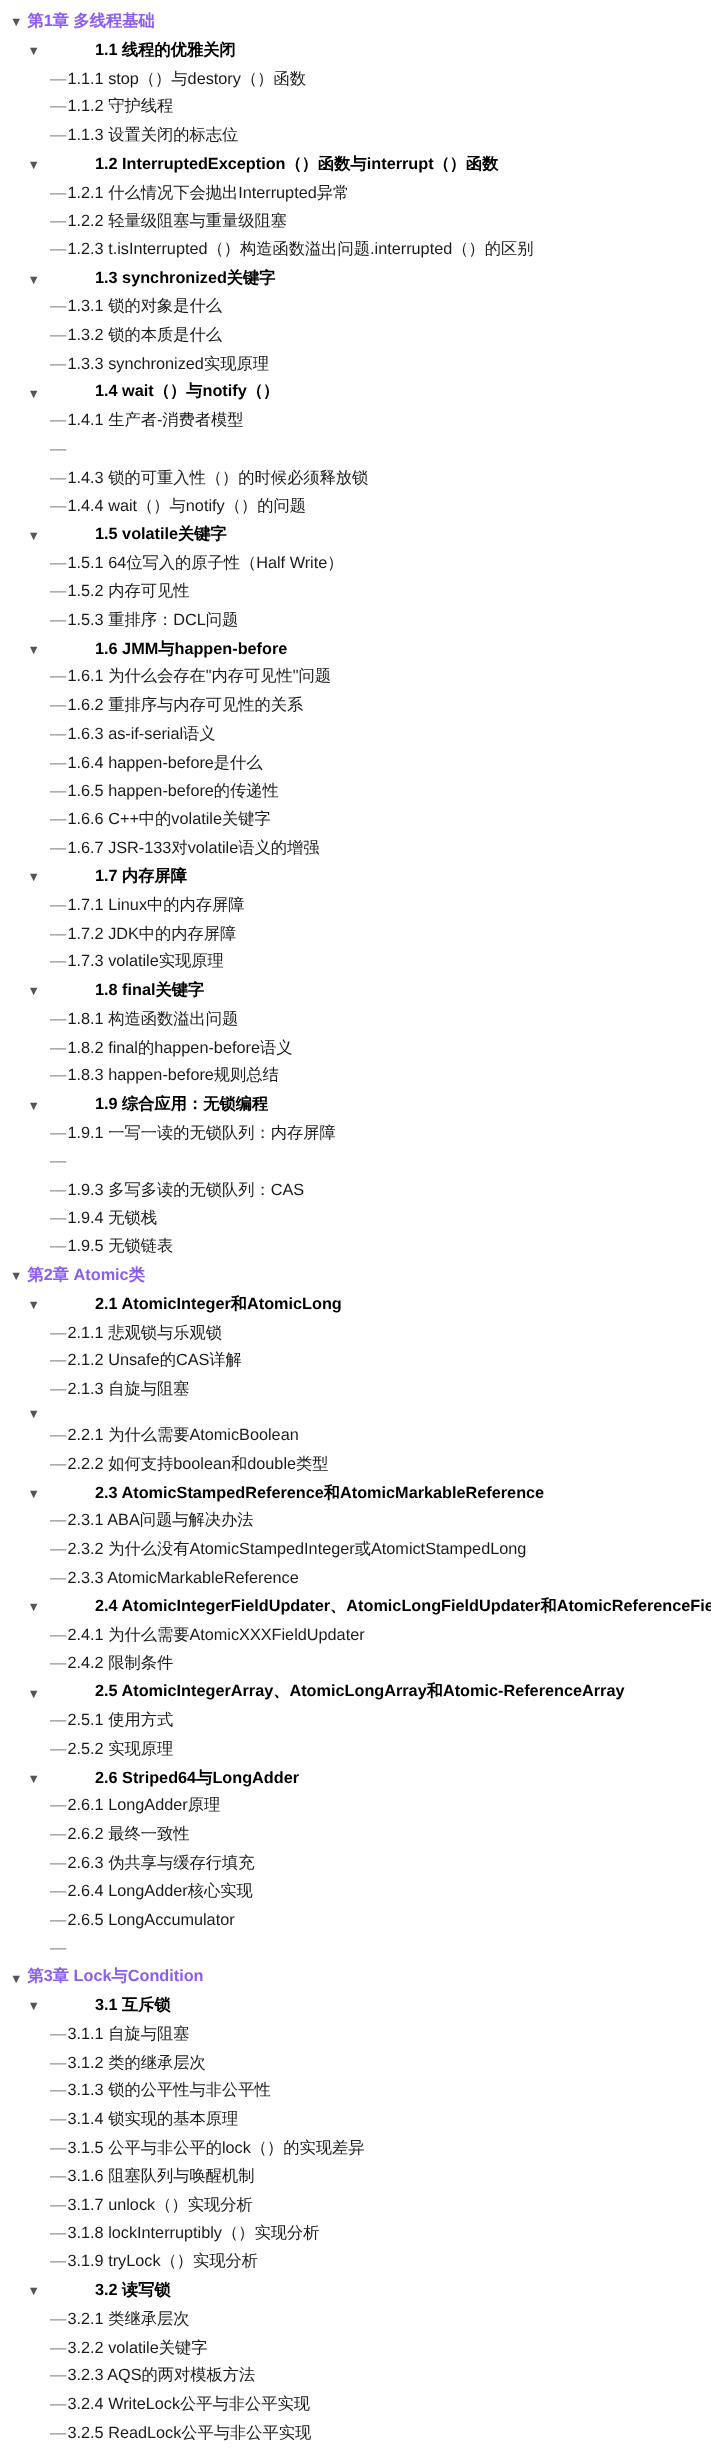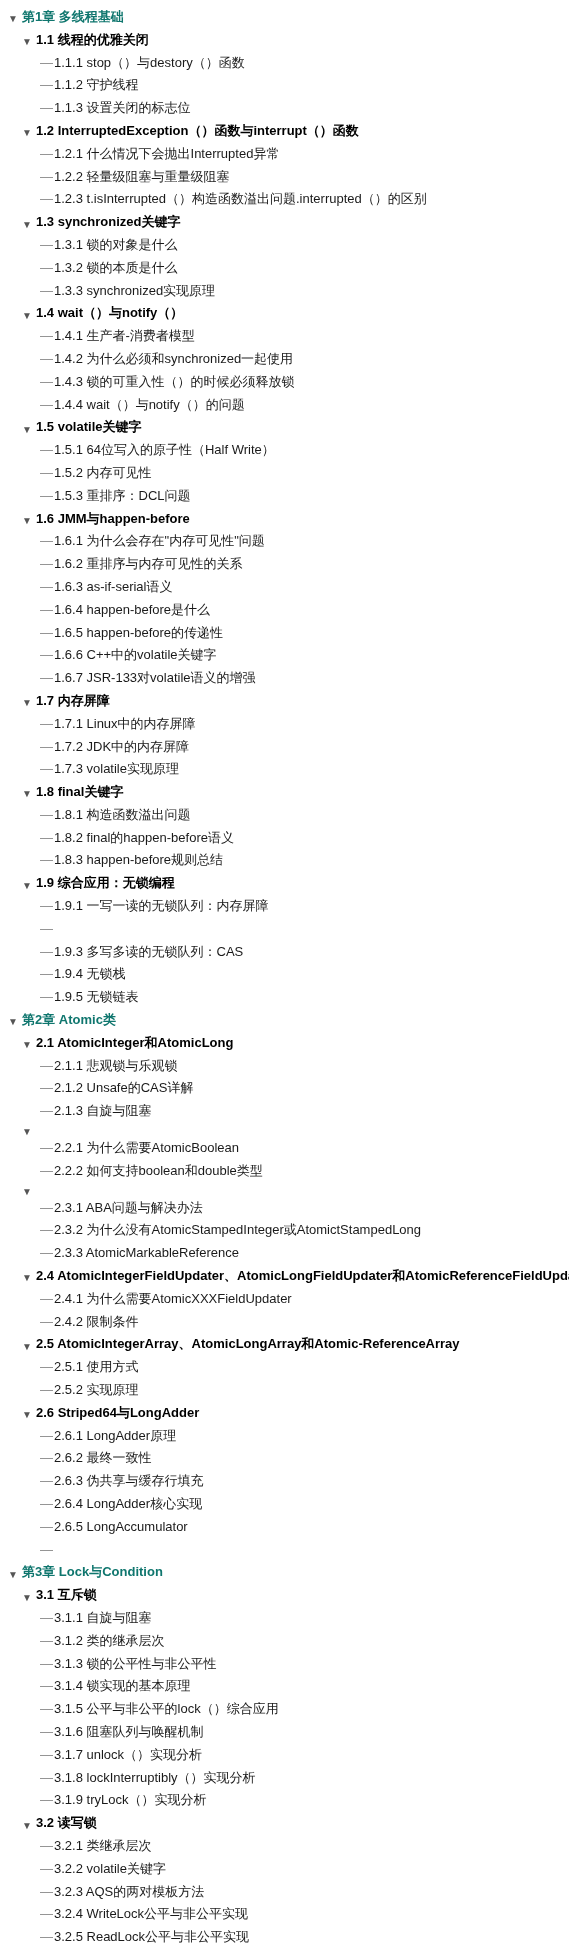--- a/index.html
+++ b/index.html
@@ -42,26 +42,27 @@
     .dash {
       display: inline-block;
       width: 12px;
       margin-right: 2px;
       color: #888;
       flex-shrink: 0;
     }
     .chapter-label {
       font-weight: bold;
       font-size: 13px;
-      color: #0f766e;
+      color: #8b5cf6;
     }
     .section-label {
       font-weight: bold;
       font-size: 13px;
       color: #000;
+      margin-left: 40px;
     }
     .sub-label {
       font-size: 13px;
       color: #1a1a1a;
     }
   </style>
 </head>
 <body>
 
 <div class="tree-container">
@@ -120,21 +121,20 @@
     <div class="tree-item indent-1">
       <span class="arrow">▼</span>
       <span class="section-label">1.4 wait（）与notify（）</span>
     </div>
     <div class="tree-item indent-2">
       <span class="dash">—</span>
       <span class="sub-label">1.4.1 生产者-消费者模型</span>
     </div>
     <div class="tree-item indent-2">
       <span class="dash">—</span>
-      <span class="sub-label">1.4.2 为什么必须和synchronized一起使用</span>
     </div>
     <div class="tree-item indent-2">
       <span class="dash">—</span>
       <span class="sub-label">1.4.3 锁的可重入性（）的时候必须释放锁</span>
     </div>
     <div class="tree-item indent-2">
       <span class="dash">—</span>
       <span class="sub-label">1.4.4 wait（）与notify（）的问题</span>
     </div>
     <div class="tree-item indent-1">
@@ -266,20 +266,21 @@
     <div class="tree-item indent-2">
       <span class="dash">—</span>
       <span class="sub-label">2.2.1 为什么需要AtomicBoolean</span>
     </div>
     <div class="tree-item indent-2">
       <span class="dash">—</span>
       <span class="sub-label">2.2.2 如何支持boolean和double类型</span>
     </div>
     <div class="tree-item indent-1">
       <span class="arrow">▼</span>
+      <span class="section-label">2.3 AtomicStampedReference和AtomicMarkableReference</span>
     </div>
     <div class="tree-item indent-2">
       <span class="dash">—</span>
       <span class="sub-label">2.3.1 ABA问题与解决办法</span>
     </div>
     <div class="tree-item indent-2">
       <span class="dash">—</span>
       <span class="sub-label">2.3.2 为什么没有AtomicStampedInteger或AtomictStampedLong</span>
     </div>
     <div class="tree-item indent-2">
@@ -356,21 +357,21 @@
     <div class="tree-item indent-2">
       <span class="dash">—</span>
       <span class="sub-label">3.1.3 锁的公平性与非公平性</span>
     </div>
     <div class="tree-item indent-2">
       <span class="dash">—</span>
       <span class="sub-label">3.1.4 锁实现的基本原理</span>
     </div>
     <div class="tree-item indent-2">
       <span class="dash">—</span>
-      <span class="sub-label">3.1.5 公平与非公平的lock（）综合应用</span>
+      <span class="sub-label">3.1.5 公平与非公平的lock（）的实现差异</span>
     </div>
     <div class="tree-item indent-2">
       <span class="dash">—</span>
       <span class="sub-label">3.1.6 阻塞队列与唤醒机制</span>
     </div>
     <div class="tree-item indent-2">
       <span class="dash">—</span>
       <span class="sub-label">3.1.7 unlock（）实现分析</span>
     </div>
     <div class="tree-item indent-2">

